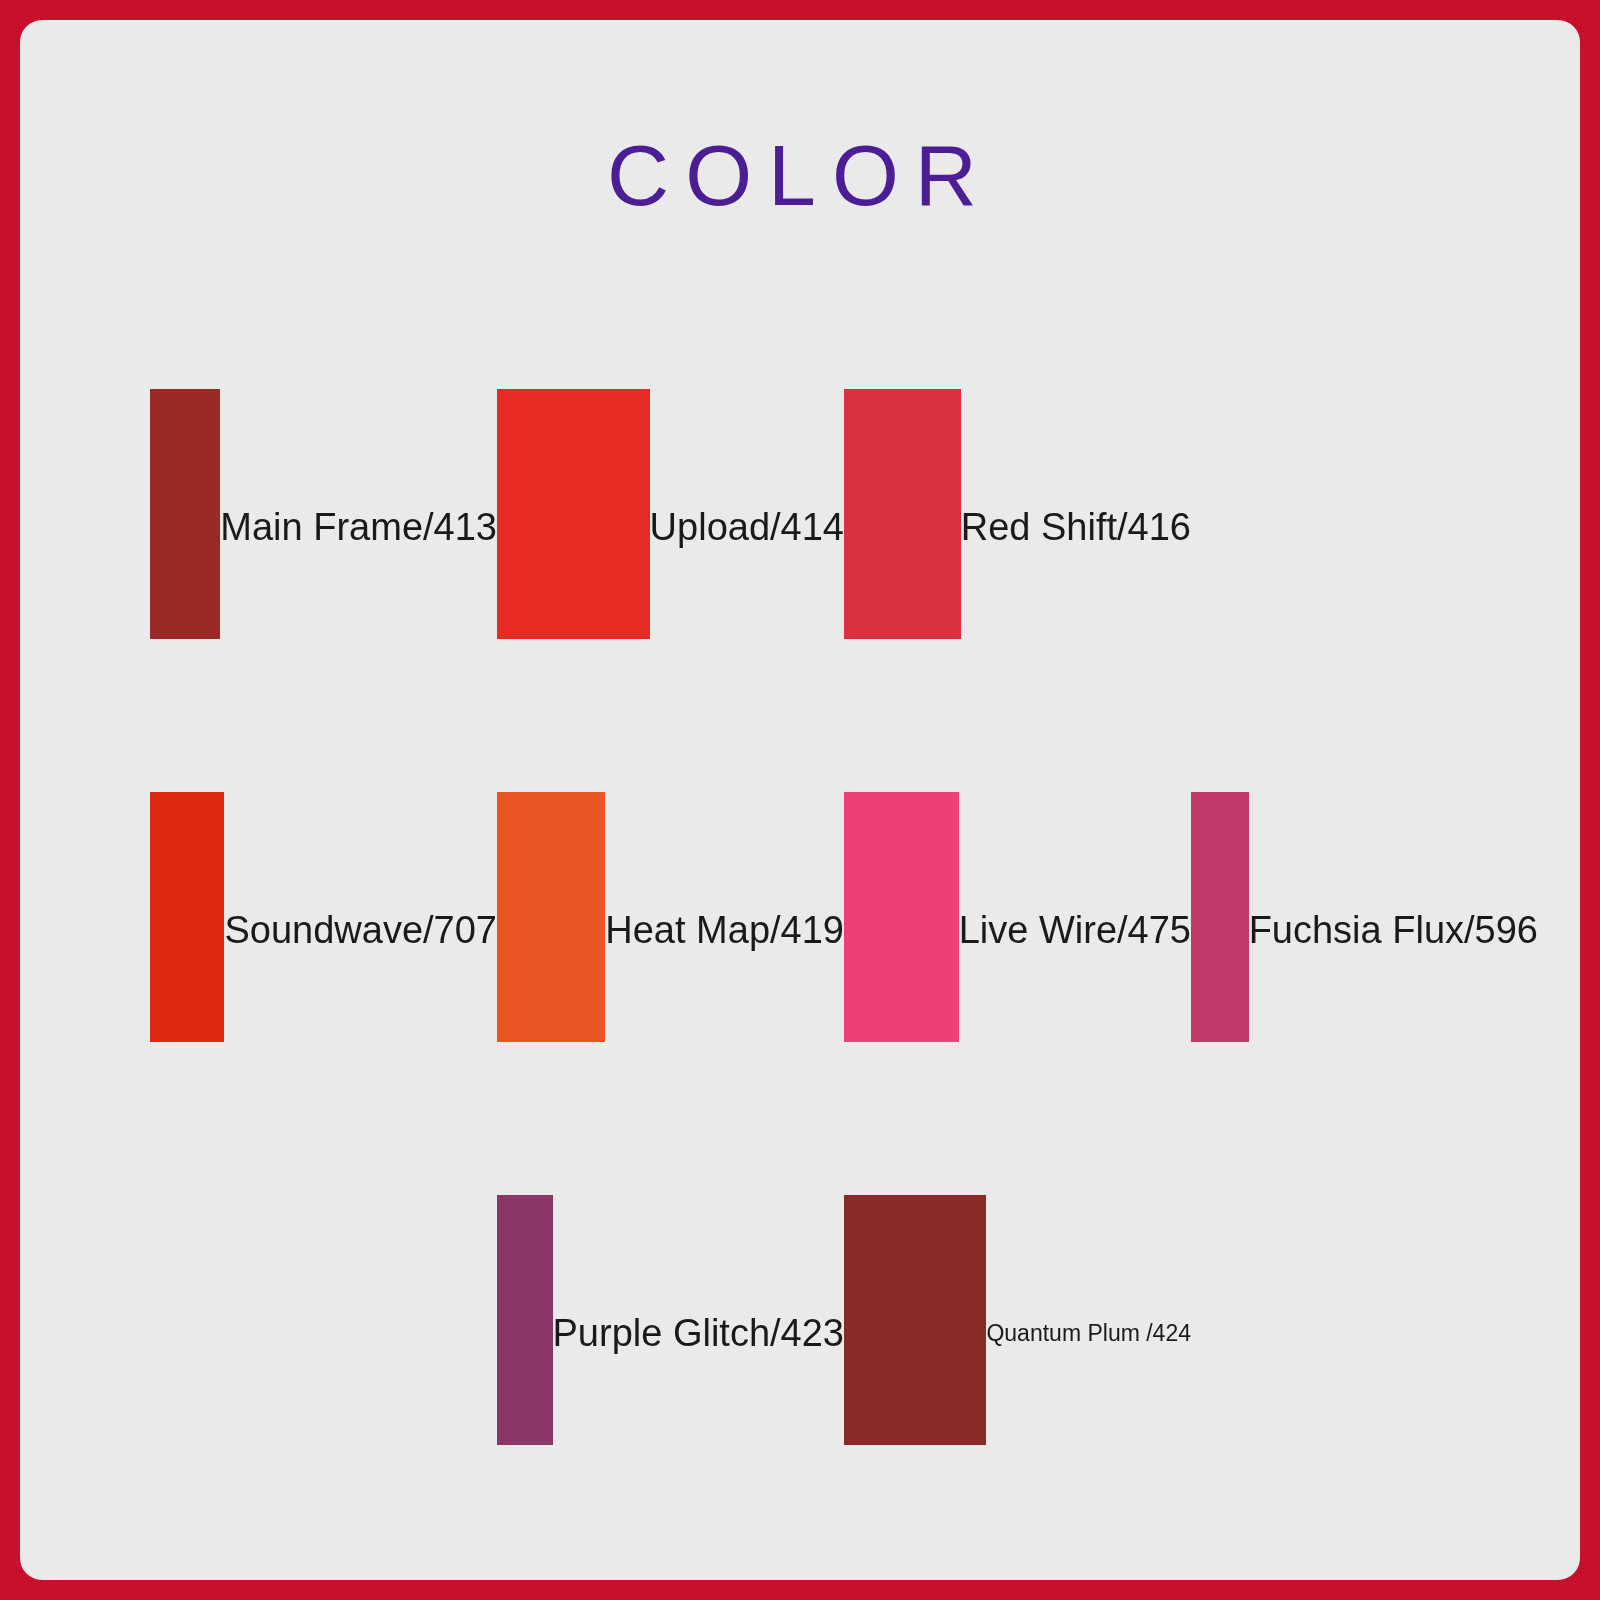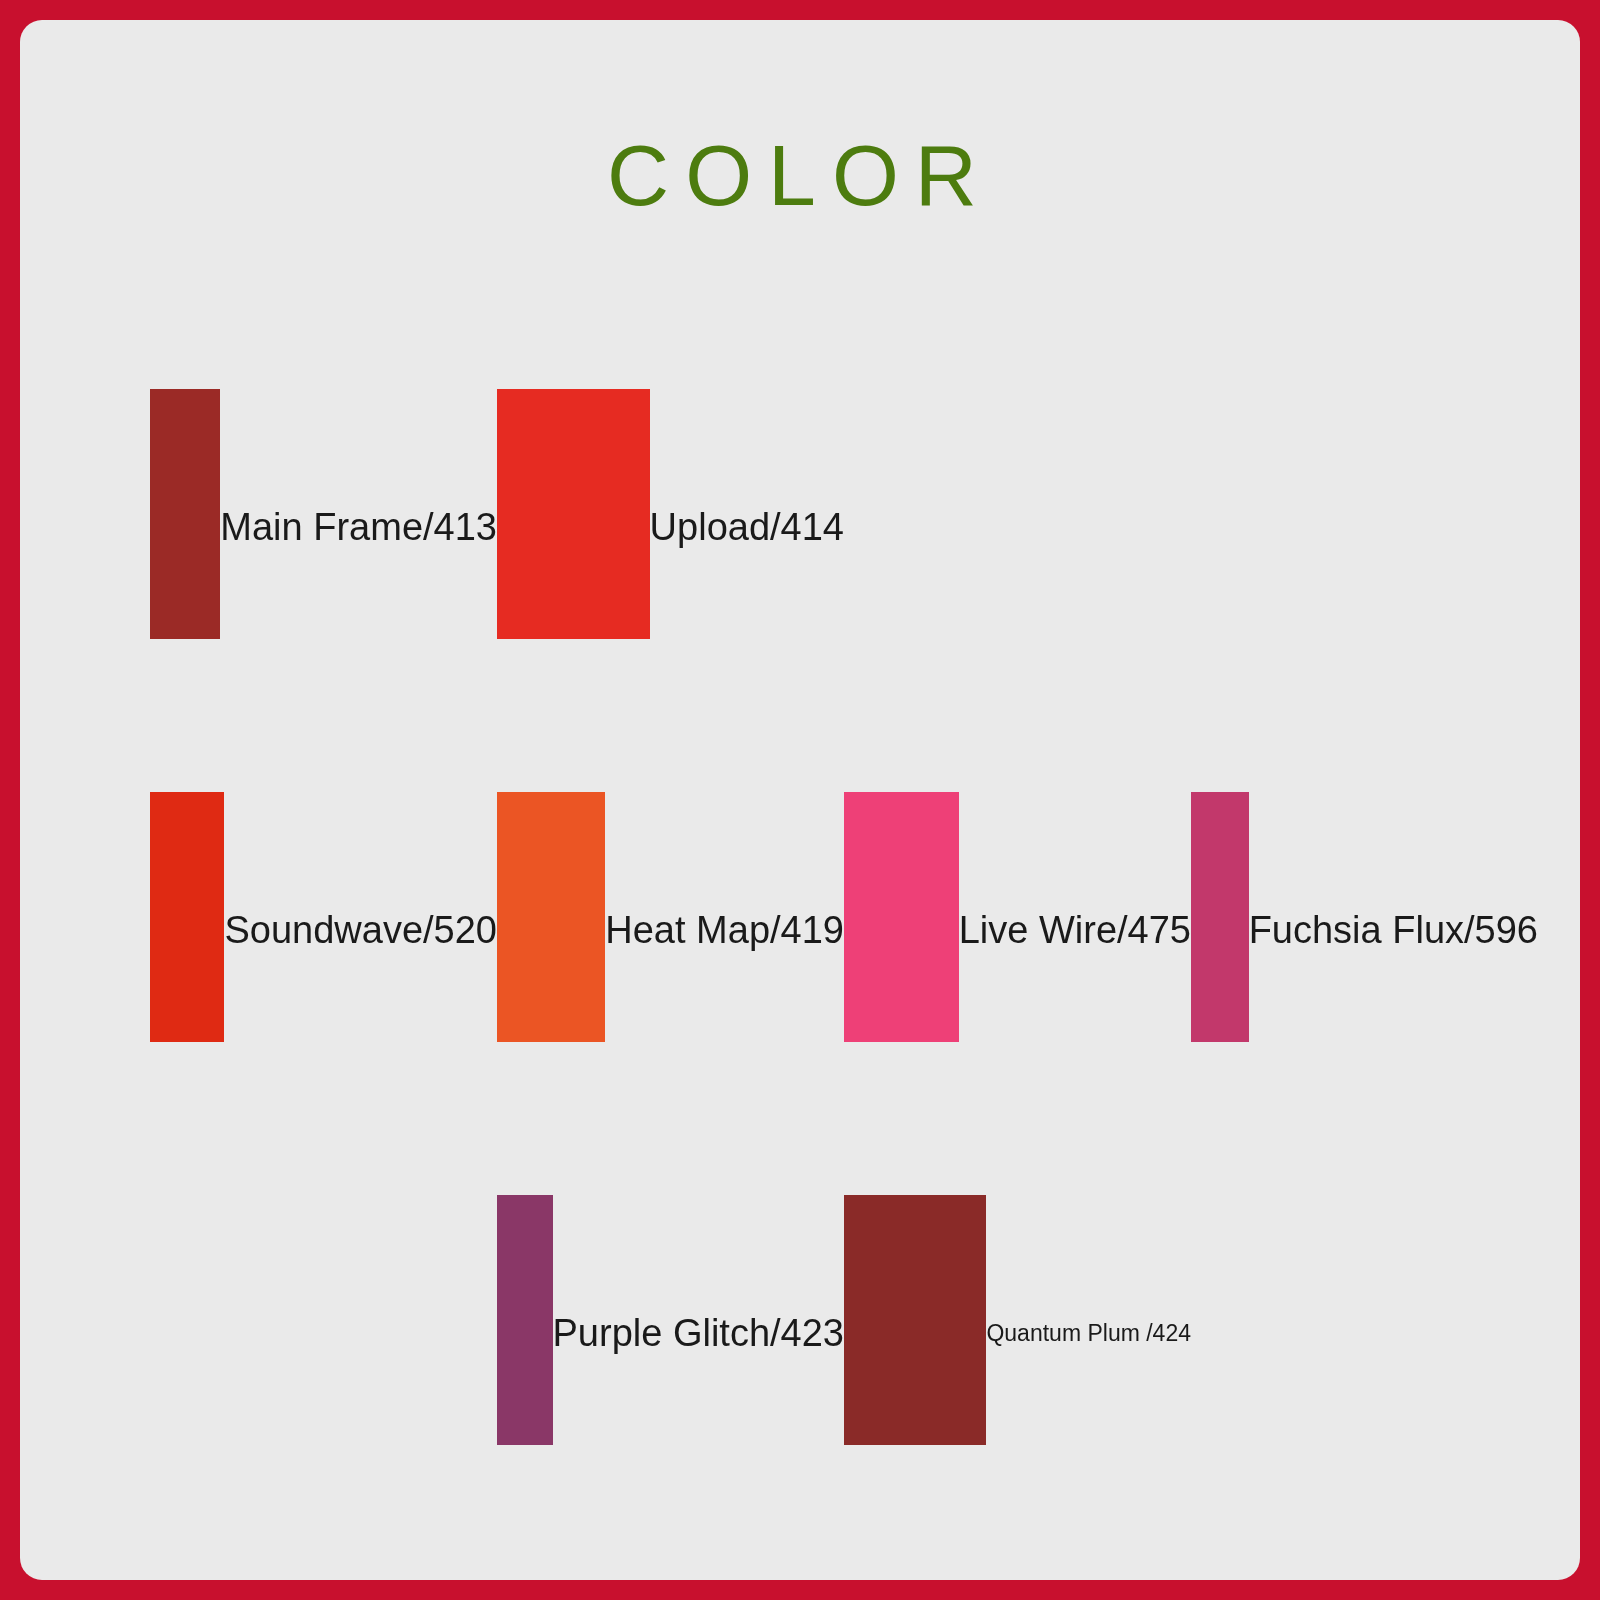--- a/index.html
+++ b/index.html
@@ -32,21 +32,21 @@
 
   #page-title {
     position: absolute;
     top: 112px;
     left: 0;
     width: 100%;
     text-align: center;
     font-size: 86px;
     font-weight: 300;
     letter-spacing: 16px;
-    color: #4d7c0f;
+    color: #4c1d95;
     line-height: 1;
   }
 
   .swatch-grid {
     position: absolute;
     top: 292px;
     left: 130px;
     width: 1300px;
   }
 
@@ -98,25 +98,29 @@
     <div class="swatch-grid" id="swatch-grid">
         <div class="swatch-row">
           <div class="swatch-cell">
             <div class="swatch-chip" style="background: rgb(155, 42, 38);"></div>
             <div class="swatch-label">Main Frame/413</div>
           </div>
           <div class="swatch-cell">
             <div class="swatch-chip" style="background: rgb(230, 43, 34);"></div>
             <div class="swatch-label">Upload/414</div>
           </div>
+          <div class="swatch-cell">
+            <div class="swatch-chip" style="background: rgb(217, 50, 62);"></div>
+            <div class="swatch-label">Red Shift/416</div>
+          </div>
         </div>
         <div class="swatch-row">
           <div class="swatch-cell">
             <div class="swatch-chip" style="background: rgb(223, 42, 19);"></div>
-            <div class="swatch-label">Soundwave/520</div>
+            <div class="swatch-label">Soundwave/707</div>
           </div>
           <div class="swatch-cell">
             <div class="swatch-chip" style="background: rgb(235, 85, 36);"></div>
             <div class="swatch-label">Heat Map/419</div>
           </div>
           <div class="swatch-cell">
             <div class="swatch-chip" style="background: rgb(238, 64, 119);"></div>
             <div class="swatch-label">Live Wire/475</div>
           </div>
           <div class="swatch-cell">

